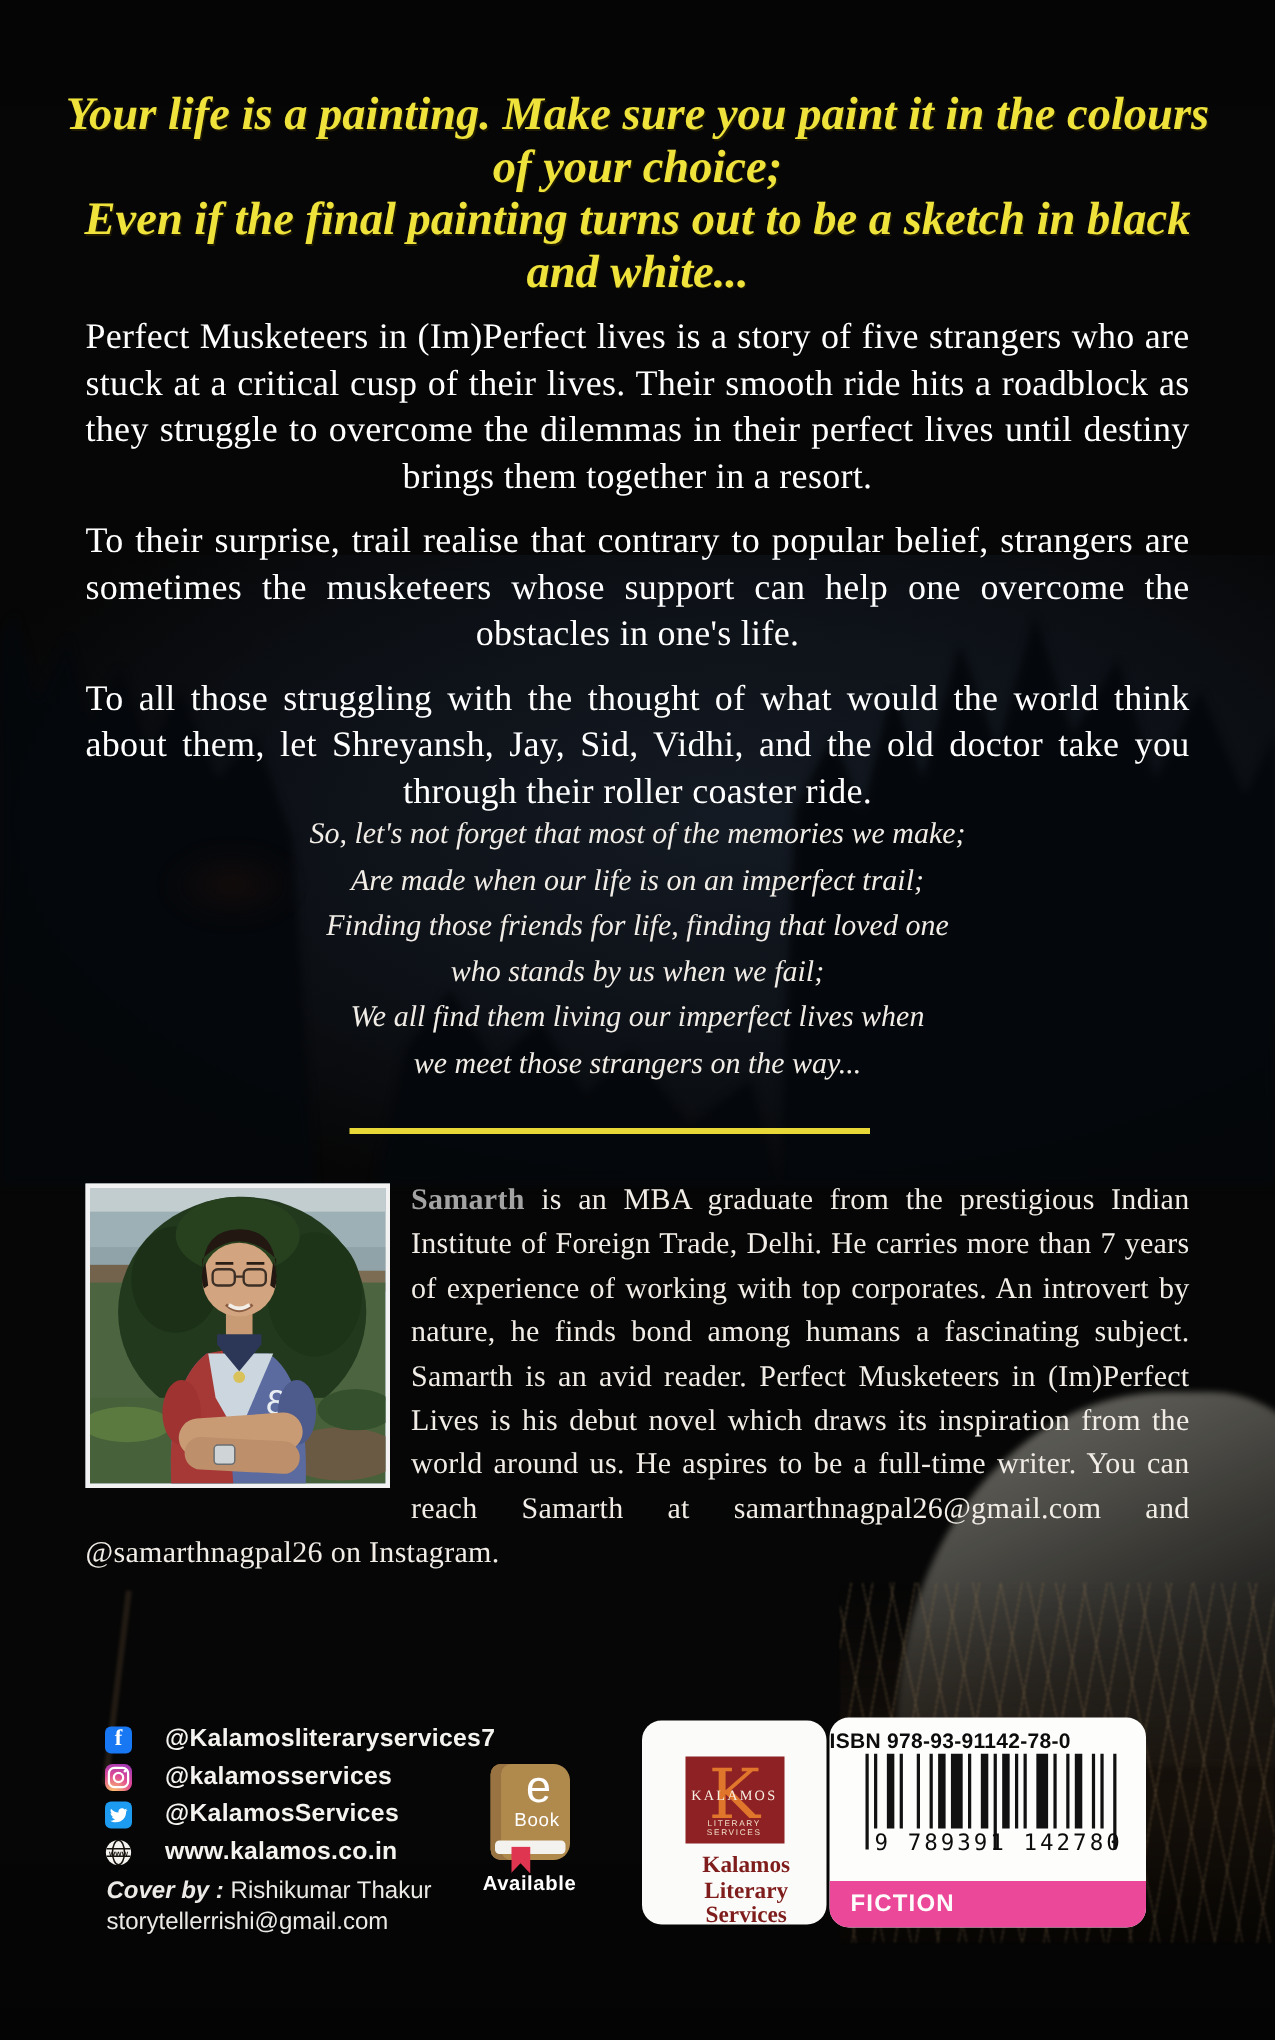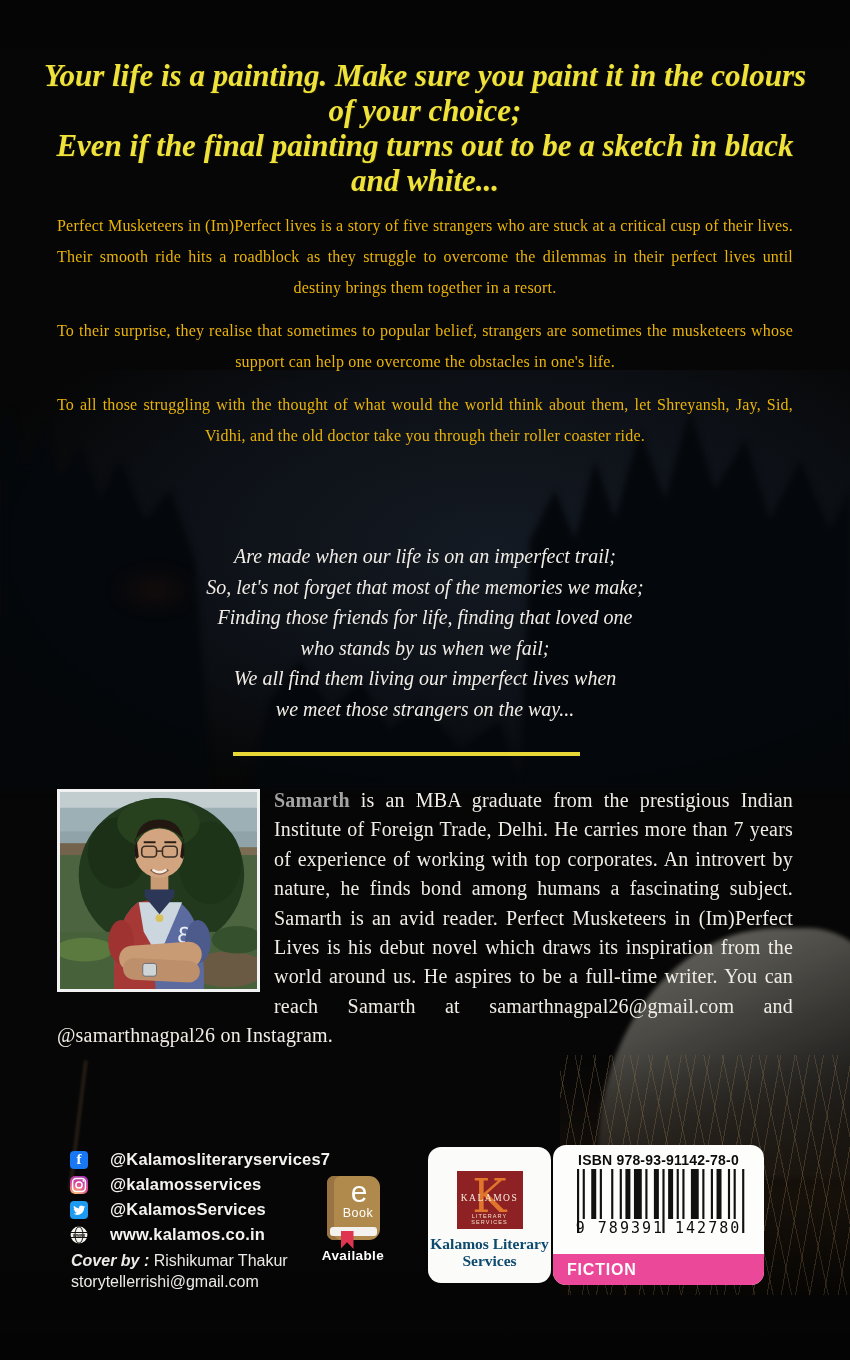--- a/index.html
+++ b/index.html
@@ -22,22 +22,22 @@
   .bg-ember{position:absolute;left:110px;top:565px;width:90px;height:50px;filter:blur(6px);opacity:.6;
     background:radial-gradient(ellipse,#1f100c 0%,rgba(0,0,0,0) 70%);}
   .bg-vignette{position:absolute;inset:0;
     background:linear-gradient(180deg,rgba(0,0,0,.25) 0%,rgba(0,0,0,0) 8%,rgba(0,0,0,0) 88%,rgba(0,0,0,.3) 100%);}
   
   .quote{position:absolute;left:40px;top:58px;width:770px;text-align:center;
     color:#EFE33B;font-style:italic;font-weight:bold;font-size:31px;line-height:35px;
     text-shadow:1px 1px 0 rgba(40,32,0,.8);}
   .quote div{white-space:nowrap;}
   
-  .synopsis{position:absolute;left:57px;top:210px;width:736px;color:#eab308;
-    font-size:16px;line-height:31px;}
+  .synopsis{position:absolute;left:57px;top:210px;width:736px;color:#ffffff;
+    font-size:24px;line-height:31px;}
   .synopsis p{margin:0 0 12px 0;text-align:justify;text-align-last:center;letter-spacing:.2px;}
   
   .poem{position:absolute;left:40px;top:541px;width:770px;text-align:center;color:#f1ede6;
     font-style:italic;font-size:20px;line-height:30.5px;}
   .poem div{white-space:nowrap;}
   
   .divider{position:absolute;left:233px;top:752px;width:347px;height:4px;background:#E7D838;}
   
   .author{position:absolute;left:57px;top:786px;width:736px;color:#f1ede6;
     font-size:20px;line-height:29.4px;}
@@ -72,29 +72,29 @@
   
   .pubcard{position:absolute;left:428px;top:1147px;width:123px;height:136px;background:#fbfbf9;
     border-radius:13px;text-align:center;}
   .publogo{position:relative;width:66px;height:58px;margin:24px auto 0;background:#8e2123;}
   .publogo .k{position:absolute;left:0;right:0;top:-4px;color:#e0762c;
     font-family:"DejaVu Serif",serif;font-size:46px;line-height:58px;}
   .publogo .nm{position:absolute;left:0;right:0;top:22px;color:#f7efe2;font-size:9.5px;
     letter-spacing:1.5px;font-family:"Liberation Serif",serif;}
   .publogo .sub{position:absolute;left:0;right:0;bottom:4px;color:#f0dfc8;font-size:5.5px;
     letter-spacing:1.1px;font-family:"Liberation Sans",sans-serif;}
-  .pubname{margin-top:7px;color:#0c4a6e;font-family:"Liberation Serif",serif;
-    font-size:15.5px;line-height:16.5px;font-weight:600;}
+  .pubname{margin-top:7px;color:#7f1d1d;font-family:"Liberation Serif",serif;
+    font-size:15.5px;line-height:16.5px;font-weight:600;padding-left:16px;}
   
   .barcard{position:absolute;left:553px;top:1145px;width:211px;height:140px;background:#fdfdfc;
     border-radius:13px;overflow:hidden;font-family:"Liberation Sans",sans-serif;}
-  .isbn{margin-top:7px;text-align:center;color:#0c0c0c;font-size:14px;font-weight:bold;letter-spacing:.2px;}
+  .isbn{margin-top:7px;text-align:left;color:#0c0c0c;font-size:14px;font-weight:bold;letter-spacing:.2px;}
   .bars-wrap{position:relative;width:180px;height:66px;margin:1px auto 0;}
   .bars-wrap svg{position:absolute;left:0;top:0;}
-  .bar-digits{position:absolute;left:0;right:0;bottom:-2px;text-align:center;color:#0c0c0c;
+  .bar-digits{position:absolute;left:0;right:0;bottom:-2px;text-align:right;color:#0c0c0c;
     font-family:"DejaVu Sans Mono",monospace;font-size:15px;letter-spacing:2px;}
   .fiction{position:absolute;left:0;right:0;bottom:0;height:31px;background:#ec4899;
     color:#fdfdfc;font-size:16px;font-weight:bold;letter-spacing:.8px;line-height:31px;padding-left:14px;}
 </style>
 </head>
 <body>
 
 <div class="cover">
 
   <div class="bg-sky"></div>
@@ -113,27 +113,27 @@
 
   <div class="quote">
     <div>Your life is a painting. Make sure you paint it in the colours</div>
     <div>of your choice;</div>
     <div>Even if the final painting turns out to be a sketch in black</div>
     <div>and white...</div>
   </div>
 
   <div class="synopsis">
     <p>Perfect Musketeers in (Im)Perfect lives is a story of five strangers who are stuck at a critical cusp of their lives. Their smooth ride hits a roadblock as they struggle to overcome the dilemmas in their perfect lives until destiny brings them together in a resort.</p>
-    <p>To their surprise, they realise that sometimes to popular belief, strangers are sometimes the musketeers whose support can help one overcome the obstacles in one's life.</p>
+    <p>To their surprise, trail realise that contrary to popular belief, strangers are sometimes the musketeers whose support can help one overcome the obstacles in one's life.</p>
     <p>To all those struggling with the thought of what would the world think about them, let Shreyansh, Jay, Sid, Vidhi, and the old doctor take you through their roller coaster ride.</p>
   </div>
 
   <div class="poem">
+    <div>So, let's not forget that most of the memories we make;</div>
     <div>Are made when our life is on an imperfect trail;</div>
-    <div>So, let's not forget that most of the memories we make;</div>
     <div>Finding those friends for life, finding that loved one</div>
     <div>who stands by us when we fail;</div>
     <div>We all find them living our imperfect lives when</div>
     <div>we meet those strangers on the way...</div>
   </div>
 
   <div class="divider"></div>
 
   <div class="author">
     <div class="author-photo">

